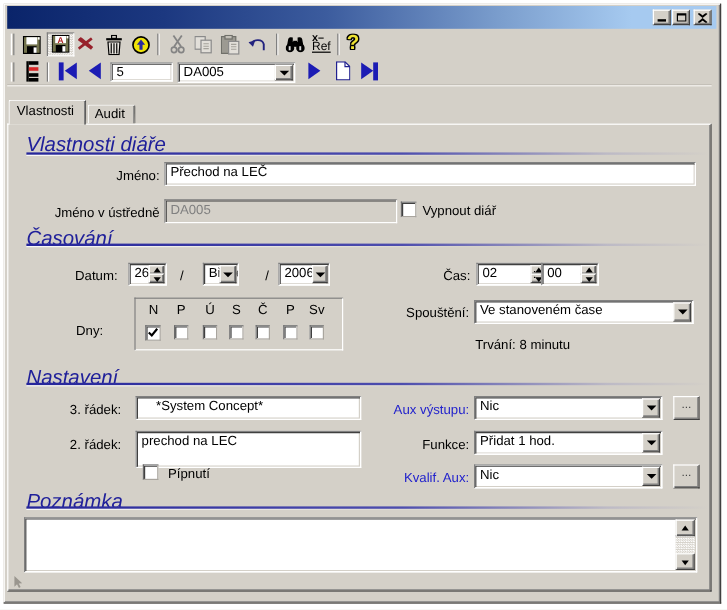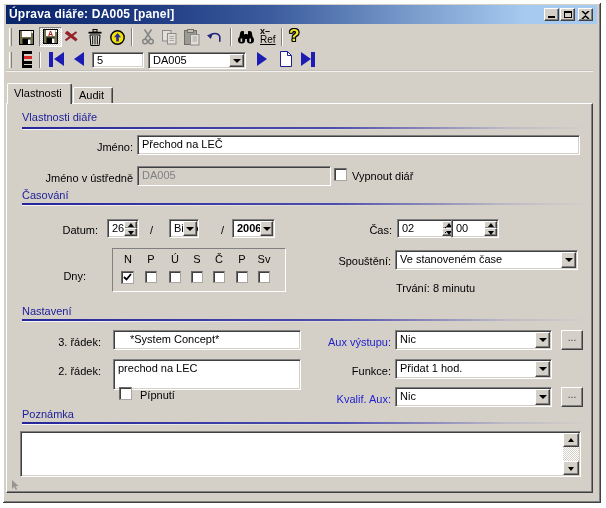--- a/index.html
+++ b/index.html
@@ -14,21 +14,21 @@
 .title { position:absolute; left:3px; top:2px; color:#fff; font-size:12px; font-weight:bold; white-space:nowrap; letter-spacing:0px; }
 .capbtn { position:absolute; top:3px; width:15px; height:13px; background:#D4D0C8;
   border:1px solid; border-color:#fff #404040 #404040 #fff; box-shadow: inset -1px -1px 0 #808080; }
 .sk { background:#fff; border:1px solid; border-color:#808080 #fff #fff #808080;
   box-shadow: inset 1px 1px 0 #404040, inset -1px -1px 0 #d4d0c8; }
 .rs { background:#D4D0C8; border:1px solid; border-color:#fff #404040 #404040 #fff;
   box-shadow: inset -1px -1px 0 #808080, inset 1px 1px 0 #d4d0c8; }
 .lb { position:absolute; white-space:nowrap; font-size:11px; }
 .rt { text-align:right; }
 .bl { color:#2222CC; }
-.hd { position:absolute; color:#20209A; font-size:11px; white-space:nowrap; }
+.hd { position:absolute; color:#20209A; font-size:17px; white-space:nowrap;font-style:italic; }
 .rl { position:absolute; height:3px; background:
   linear-gradient(90deg, rgba(255,255,255,.85), rgba(255,255,255,0) 72%) 0 2px/100% 1px no-repeat,
   linear-gradient(90deg, #25259B 0%, #4d4dae 55%, rgba(120,120,190,0.25) 85%, rgba(212,208,200,0) 100%) 0 0/100% 2px no-repeat; }
 .tb { position:absolute; font-size:11px; padding:2px 0 0 4px; white-space:nowrap; overflow:hidden; }
 .cb { position:absolute; width:13px; height:13px; background:#fff; border:1px solid; border-color:#6b6b6b #a9a59e #a9a59e #6b6b6b; box-shadow: inset 1px 1px 0 #404040; }
 .ddb { position:absolute; top:1px; right:1px; width:15px; background:#D4D0C8;
   border:1px solid; border-color:#fff #404040 #404040 #fff; box-shadow: inset -1px -1px 0 #808080; }
 .dtri { position:absolute; left:50%; top:50%; margin:-2px 0 0 -4px; width:0; height:0;
   border:4px solid transparent; border-top:4px solid #000; border-bottom:none; }
 .utri { width:0; height:0; border:3px solid transparent; border-bottom:4px solid #000; border-top:none; position:absolute; left:50%; top:50%; margin:-2px 0 0 -3px; }
@@ -38,21 +38,20 @@
 .grip { position:absolute; width:3px; border-left:1px solid #fff; border-right:1px solid #808080; background:#D4D0C8; }
 .tleft { width:0; height:0; border-top:7px solid transparent; border-bottom:7px solid transparent; border-right:10px solid #1C1CB4; position:absolute; }
 .tright { width:0; height:0; border-top:7px solid transparent; border-bottom:7px solid transparent; border-left:10px solid #1C1CB4; position:absolute; }
 .vbar { position:absolute; width:4px; height:15px; background:#1C1CB4; }
 </style>
 </head>
 <body>
 <div class="ab win"></div>
 
 <div class="ab tbar">
-  <div class="title" style="letter-spacing:0.2px;">Úprava diáře: DA005 [panel]</div>
   <div class="capbtn" style="left:538px;">
       <div style="position:absolute;left:3px;bottom:2px;width:7px;height:2px;background:#000;"></div>
     </div>
   <div class="capbtn" style="left:554px;">
       <div style="position:absolute;left:3px;top:2px;width:8px;height:7px;border:1px solid #000;border-top:2px solid #000;"></div>
     </div>
   <div class="capbtn" style="left:572px;">
       <svg width="9" height="8" style="position:absolute;left:2px;top:2px;">
         <path d="M1 0 L4.5 3 L8 0 M1 8 L4.5 5 L8 8" stroke="#000" stroke-width="1.6" fill="none"></path>
       </svg>
@@ -182,21 +181,21 @@
       <div class="dntri"></div>
     </div>
 </div>
 <div class="lb" style="left:150px;top:224px;">/</div>
 <div class="tb sk" style="left:169px;top:219px;width:30px;height:19px;">Březe
   <div class="ddb" style="height:15px;width:14px;">
       <div class="dtri"></div>
     </div>
 </div>
 <div class="lb" style="left:221px;top:224px;">/</div>
-<div class="tb sk" style="left:232px;top:219px;width:43px;height:19px;font-weight:bold;">2006
+<div class="tb sk" style="left:232px;top:219px;width:43px;height:19px;">2006
   <div class="ddb" style="height:15px;width:13px;">
       <div class="dtri"></div>
     </div>
 </div>
 <div class="lb rt" style="left:312px;top:224px;width:80px;">Čas:</div>
 <div class="tb sk" style="left:397px;top:219px;width:60px;height:19px;">02
   <div class="spb" style="top:1px;">
       <div class="utri"></div>
     </div>
   <div class="spb" style="bottom:1px;">

